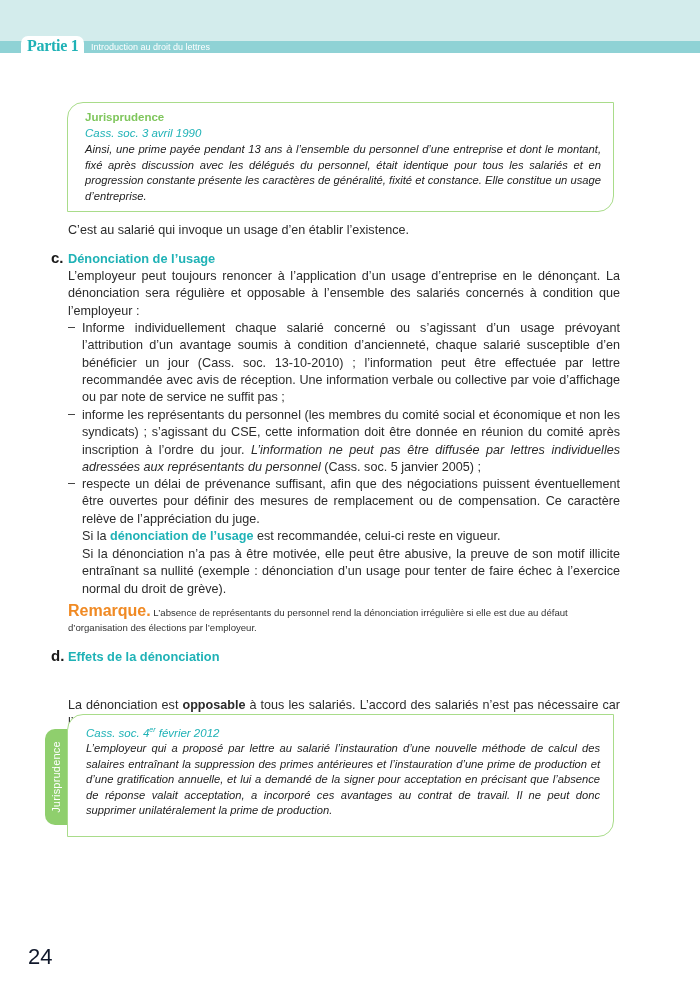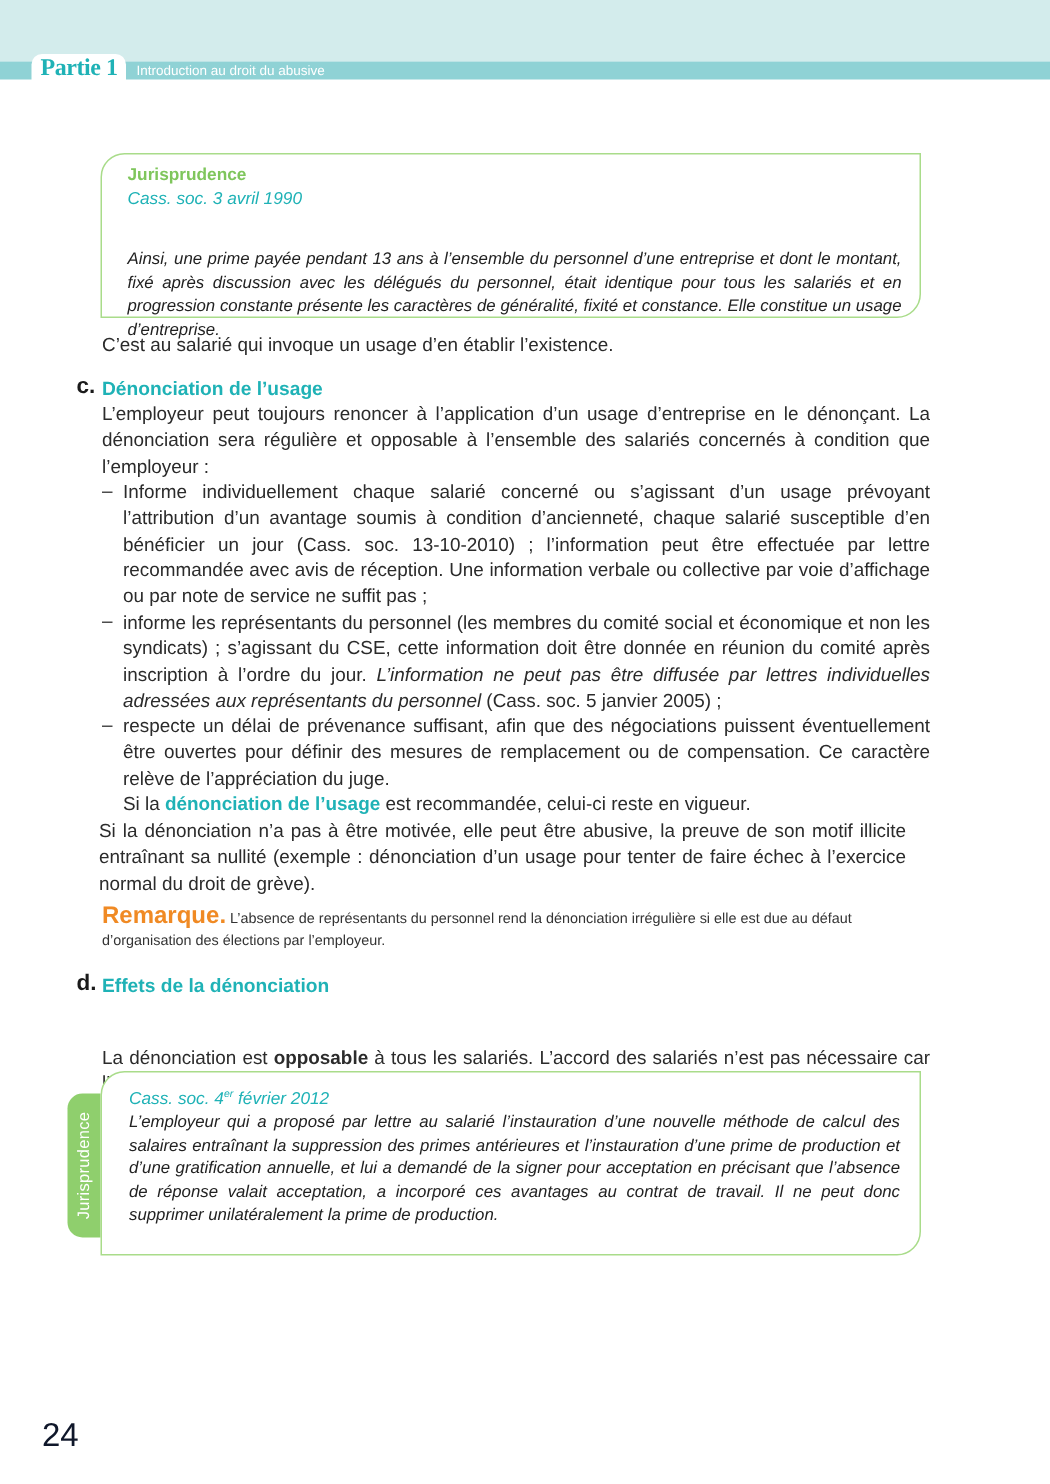--- a/index.html
+++ b/index.html
@@ -56,47 +56,47 @@
   .remark { position: absolute; left: 68px; top: 604px; width: 552px; font-size: 9.6px; line-height: 14.5px; color: #333; }
   .remark-label { color: #f08a24; font-weight: bold; font-size: 16px; }
   .page-number { position: absolute; left: 28px; top: 944px; font-size: 22px; color: #0f172a; }
 </style>
 </head>
 <body>
 
 <div class="top-band"></div>
 <div class="header-bar"></div>
 <div class="partie-tab">Partie 1</div>
-<div class="chapter-title">Introduction au droit du abusive</div>
+<div class="chapter-title">Introduction au droit du lettres</div>
 
 <div class="juris-box juris-box-1">
   <div class="juris-heading">Jurisprudence</div>
   <div class="juris-ref" style="left:17px; top:24px;">Cass. soc. 3 avril 1990</div>
-  <div class="juris-text" style="left:17px; top:39px; width:516px;margin-top:24px;">Ainsi, une prime payée pendant 13 ans à l’ensemble du personnel d’une entreprise et dont le montant, fixé après discussion avec les délégués du personnel, était identique pour tous les salariés et en progression constante présente les caractères de généralité, fixité et constance. Elle constitue un usage d’entreprise.</div>
+  <div class="juris-text" style="left:17px; top:39px; width:516px;">Ainsi, une prime payée pendant 13 ans à l’ensemble du personnel d’une entreprise et dont le montant, fixé après discussion avec les délégués du personnel, était identique pour tous les salariés et en progression constante présente les caractères de généralité, fixité et constance. Elle constitue un usage d’entreprise.</div>
 </div>
 
 <div class="para" style="left:68px; top:222px; width:552px;">C’est au salarié qui invoque un usage d’en établir l’existence.</div>
 
 <div class="section-letter" style="left:51px; top:249px;">c.</div>
 <div class="section-title" style="left:68px; top:251px;">Dénonciation de l’usage</div>
 
 <div class="para" style="left:68px; top:268px; width:552px;">L’employeur peut toujours renoncer à l’application d’un usage d’entreprise en le dénonçant. La dénonciation sera régulière et opposable à l’ensemble des salariés concernés à condition que l’employeur :</div>
 
 <div class="bullet-dash" style="left:68px; top:320px;">–</div>
 <div class="para" style="left:82px; top:320px; width:538px;">Informe individuellement chaque salarié concerné ou s’agissant d’un usage prévoyant l’attribution d’un avantage soumis à condition d’ancienneté, chaque salarié susceptible d’en bénéficier un jour (Cass. soc. 13-10-2010) ; l’information peut être effectuée par lettre recommandée avec avis de réception. Une information verbale ou collective par voie d’affichage ou par note de service ne suffit pas ;</div>
 
 <div class="bullet-dash" style="left:68px; top:407px;">–</div>
 <div class="para" style="left:82px; top:407px; width:538px;"><span>informe les représentants du personnel (les membres du comité social et économique et non les syndicats) ; s’agissant du CSE, cette information doit être donnée en réunion du comité après inscription à l’ordre du jour. </span><i>L’information ne peut pas être diffusée par lettres individuelles adressées aux représentants du personnel</i><span> (Cass. soc. 5 janvier 2005) ;</span></div>
 
 <div class="bullet-dash" style="left:68px; top:476px;">–</div>
 <div class="para" style="left:82px; top:476px; width:538px;">respecte un délai de prévenance suffisant, afin que des négociations puissent éventuellement être ouvertes pour définir des mesures de remplacement ou de compensation. Ce caractère relève de l’appréciation du juge.</div>
 
 <div class="para" style="left:82px; top:528px; width:538px;"><span>Si la </span><span class="highlight-term">dénonciation de l’usage</span><span> est recommandée, celui-ci reste en vigueur.</span></div>
 
-<div class="para" style="left:66px; top:546px; width:538px;">Si la dénonciation n’a pas à être motivée, elle peut être abusive, la preuve de son motif illicite entraînant sa nullité (exemple : dénonciation d’un usage pour tenter de faire échec à l’exercice normal du droit de grève).</div>
+<div class="para" style="left:82px; top:546px; width:538px;">Si la dénonciation n’a pas à être motivée, elle peut être abusive, la preuve de son motif illicite entraînant sa nullité (exemple : dénonciation d’un usage pour tenter de faire échec à l’exercice normal du droit de grève).</div>
 
 <div class="remark"><span class="remark-label">Remarque.</span><span> L’absence de représentants du personnel rend la dénonciation irrégulière si elle est due au défaut d’organisation des élections par l’employeur.</span></div>
 
 <div class="section-letter" style="left:51px; top:647px;">d.</div>
 <div class="section-title" style="left:68px; top:649px;">Effets de la dénonciation</div>
 <div class="para" style="left:68px; top:666px; width:552px;margin-top:31px;"><span>La dénonciation est </span><b>opposable</b><span> à tous les salariés. L’accord des salariés n’est pas nécessaire car l’usage ne s’incorpore pas au contrat de travail. Aucun « avantage acquis » ne survit.</span></div>
 
 <div class="juris-side-tab">
   <div class="juris-side-label">Jurisprudence</div>
 </div>

